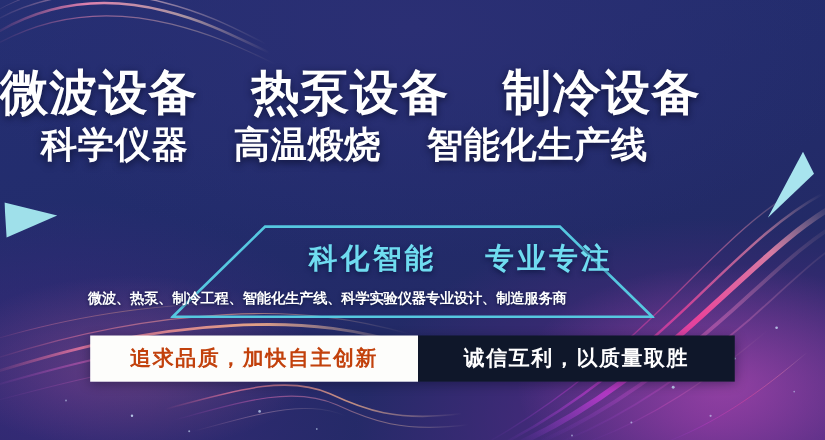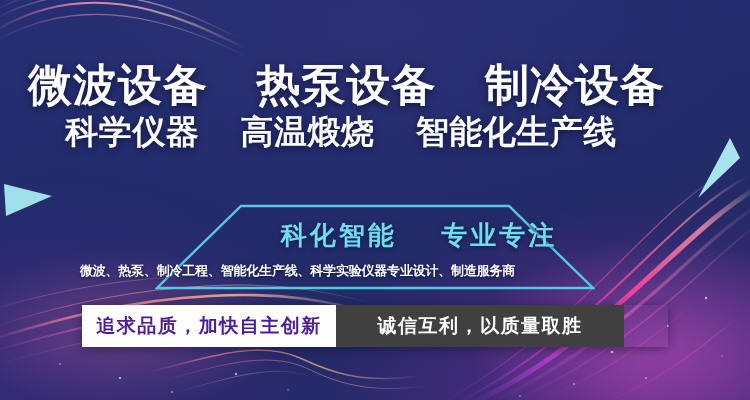--- a/index.html
+++ b/index.html
@@ -49,21 +49,20 @@
     position: absolute;
     left: 0;
     top: 62px;
     width: 626px;
     text-align: center;
     color: #ffffff;
     font-weight: bold;
     line-height: 1.06;
     letter-spacing: 0.5px;
     text-shadow: 0 2px 7px rgba(8,12,40,0.75);
-    padding-left: 28px;
   }
   .headline-line {
     display: block;
     font-size: 44px;
     white-space: nowrap;
   }
   .headline-line .grp { display: inline-block; }
   .headline-line .gap { display: inline-block; width: 22px; }
   .headline-line.line1 { font-size: 44px; letter-spacing: 1px; }
   .headline-line.line2 { font-size: 33px; letter-spacing: 0.5px; margin-top: 6px; }
@@ -118,28 +117,28 @@
   .slogan {
     display: flex;
     align-items: center;
     justify-content: center;
     font-size: 19px;
     font-weight: bold;
     letter-spacing: 1.5px;
     white-space: nowrap;
   }
   .slogan-left {
-    width: 254px;
+    width: 298px;
     background: #fdfdfb;
-    color: #4c1d95;
+    color: #c2410c;
     text-align: right;
   }
   .slogan-right {
     width: 288px;
-    background: #404040;
+    background: #0f172a;
     color: #ffffff;
   }
 </style>
 </head>
 <body>
 
 <div class="banner">
 
   <div class="bg-base"></div>
 

